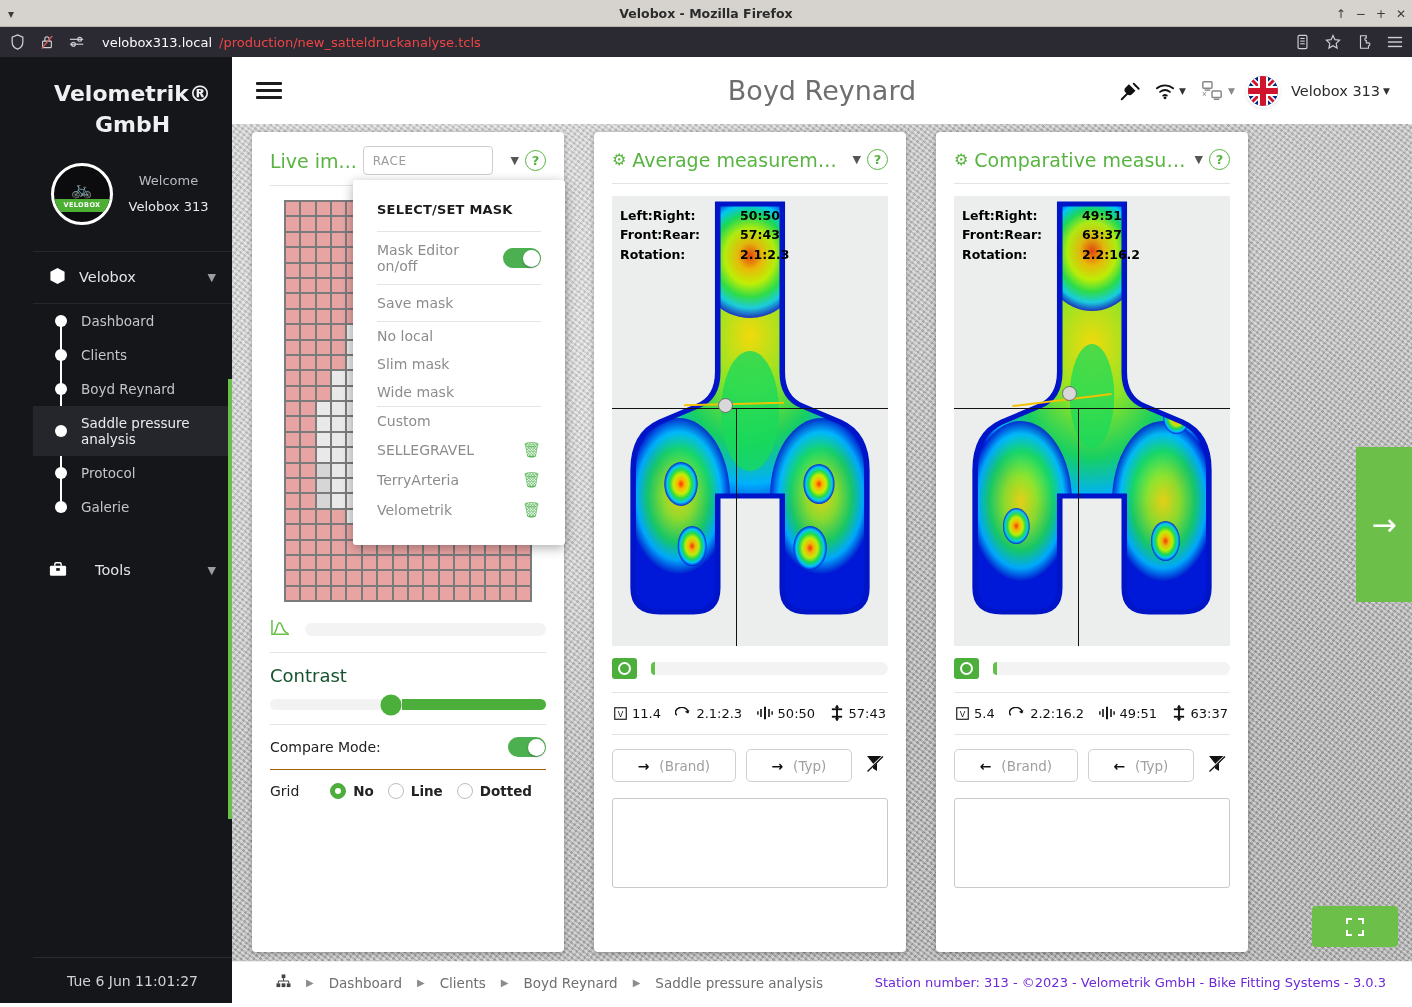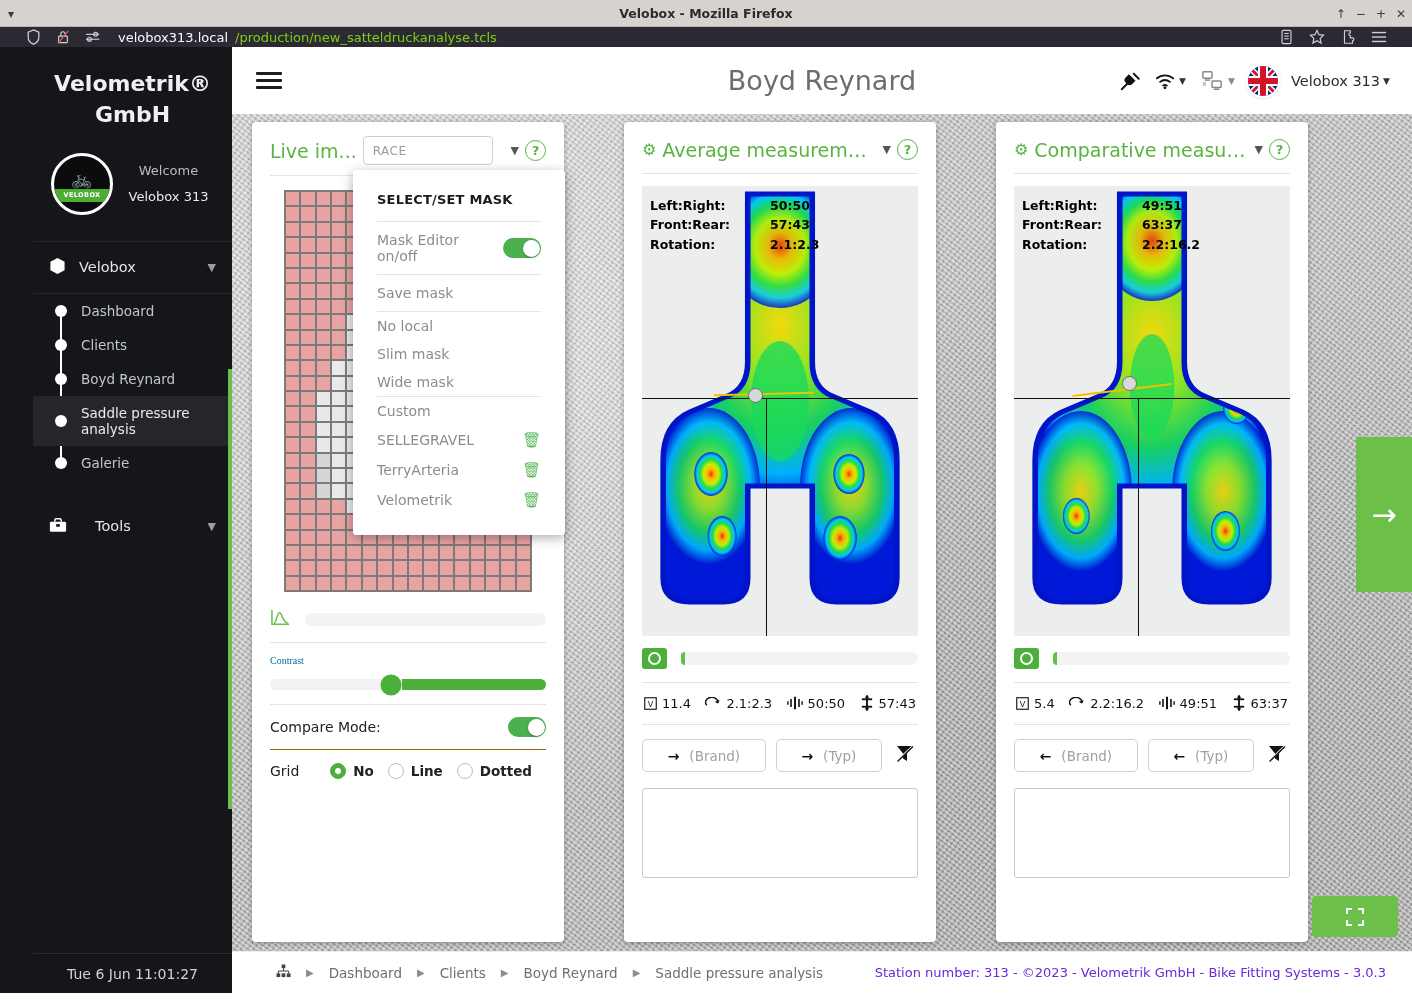--- a/index.html
+++ b/index.html
@@ -19,32 +19,32 @@
   .ff-titlebar .tb-title {
     font-size: 12.5px; color: #2b2b2b; font-weight: bold;
   }
   .ff-tb-left { position: absolute; left: 8px; top: 0; height: 27px;
     display: flex; align-items: center; }
   .ff-tb-right { position: absolute; right: 6px; top: 0; height: 27px;
     display: flex; align-items: center; gap: 10px; }
   .ff-tb-right span, .ff-tb-left span { font-size: 12px; color: #3a3a3a; line-height: 1; cursor: default; }
 
   .ff-navbar {
-    height: 20px; background: #2b2a33; display: flex; align-items: center;
-    padding: 0 22px; gap: 8px;
+    height: 30px; background: #2b2a33; display: flex; align-items: center;
+    padding: 0 6px; gap: 8px;
   }
   .ff-icon { width: 22px; height: 22px; display: flex; align-items: center;
     justify-content: center; color: #cfcfd4; flex: 0 0 auto; }
   .ff-urlbar {
     flex: 1 1 auto; height: 24px; display: flex; align-items: center;
     gap: 7px; padding: 0 6px; color: #fbfbfe; font-size: 13px;
     overflow: hidden; white-space: nowrap;
   }
   .ff-urlbar .url-host { color: #fbfbfe; }
-  .ff-urlbar .url-path { color: #84cc16; }
+  .ff-urlbar .url-path { color: #ef4444; }
   .ff-navbar-right { display: flex; align-items: center; gap: 9px; padding-left: 6px; }
 
   
   .app { display: flex; width: 1412px; height: 946px; }
 
   
   .sidebar {
     width: 232px; flex: 0 0 232px; background: #15161a; color: #c9ccd1;
     display: flex; flex-direction: column; position: relative; padding-left: 33px;
   }
@@ -86,21 +86,21 @@
   .sb-item .dot {
     position: absolute; left: 22px; top: 50%; transform: translateY(-50%);
     width: 12px; height: 12px; border-radius: 50%; background: #ffffff;
   }
   .sb-item.active { background: #25262b; color: #e9ebee; }
   .sb-accent {
     position: absolute; left: 228px; top: 322px; width: 4px; height: 440px;
     background: #6abf4b;
   }
   .sb-footer {
-    margin-top: auto; border-top: 1px solid #2a2b30; height: 40px;
+    margin-top: auto; border-top: 1px solid #2a2b30; height: 46px;
     display: flex; align-items: center; justify-content: center;
     font-size: 14px; color: #cfd2d6;
   }
 
   
   .main { flex: 1 1 auto; display: flex; flex-direction: column; min-width: 0;
     background: #ffffff; position: relative; }
   .topbar {
     height: 67px; background: #ffffff; display: flex; align-items: center;
     padding: 0 22px 0 24px; position: relative; z-index: 5;
@@ -125,21 +125,21 @@
     flex: 1 1 auto; position: relative; min-height: 0;
     background-color: #b9b9b9;
     background-image:
       repeating-linear-gradient(37deg, rgba(255,255,255,.30) 0 2px, rgba(0,0,0,.06) 2px 4px),
       repeating-linear-gradient(-52deg, rgba(255,255,255,.22) 0 3px, rgba(0,0,0,.07) 3px 5px),
       radial-gradient(circle at 22% 28%, rgba(255,255,255,.5), rgba(255,255,255,0) 42%),
       radial-gradient(circle at 74% 66%, rgba(0,0,0,.10), rgba(0,0,0,0) 45%),
       linear-gradient(160deg, #c9c9c9, #a9a9a9);
     overflow: hidden;
   }
-  .cards { display: flex; gap: 60px; padding: 8px 0 0 20px; }
+  .cards { display: flex; gap: 30px; padding: 8px 0 0 20px; }
 
   .card {
     background: #fff; border-radius: 4px; box-shadow: 0 1px 5px rgba(0,0,0,.3);
     width: 312px; flex: 0 0 312px; padding: 14px 18px 16px;
     position: relative; height: 820px;
   }
   .card-head {
     display: flex; align-items: center; gap: 6px; min-height: 38px;
     border-bottom: 1px solid #e3e3e3; padding-bottom: 10px;
   }
@@ -198,21 +198,21 @@
   .trash { color: #5cb85c; font-size: 15px; margin-left: auto; cursor: pointer; }
 
   
   .chart-row {
     display: flex; align-items: center; gap: 14px; padding: 10px 0 12px;
     border-bottom: 1px solid #e3e3e3; margin-top: 6px;
   }
   .chart-icon { color: #6abf4b; font-size: 19px; line-height: 1; }
   .bar-empty { flex: 1 1 auto; height: 13px; border-radius: 7px; background: #f3f3f3; }
   .ctrl-row { padding: 12px 0 14px; border-bottom: 1px solid #e3e3e3; }
-  .ctrl-label { font-size: 10px; color: #0369a1; font-family: Liberation Serif, serif; }
+  .ctrl-label { font-size: 18px; color: #14532d; }
   .slider { margin-top: 13px; height: 11px; border-radius: 6px; position: relative;
     background: linear-gradient(to right, #f2f2f2 0 48%, #4caf3c 48% 100%); }
   .slider .knob {
     position: absolute; left: 44%; top: 50%; transform: translate(-50%,-50%);
     width: 21px; height: 21px; border-radius: 50%; background: #4caf3c;
   }
   .row-flex { display: flex; align-items: center; padding: 12px 0;
     border-bottom: 1px solid #a16207; }
   .row-flex .lbl { font-size: 14px; color: #222; }
   .row-flex .tg { margin-left: auto; }
@@ -414,20 +414,24 @@
         <i class="dot"></i>
         <span>Clients</span>
       </div>
       <div class="sb-item">
         <i class="dot"></i>
         <span>Boyd Reynard</span>
       </div>
       <div class="sb-item active">
         <i class="dot"></i>
         <span>Saddle pressure analysis</span>
+      </div>
+      <div class="sb-item">
+        <i class="dot"></i>
+        <span>Protocol</span>
       </div>
       <div class="sb-item">
         <i class="dot"></i>
         <span>Galerie</span>
       </div>
     </div>
 
     <div class="sb-group" style="margin-top:18px;gap:28px;">
       <span>
         <svg width="18" height="16" viewBox="0 0 20 17">

